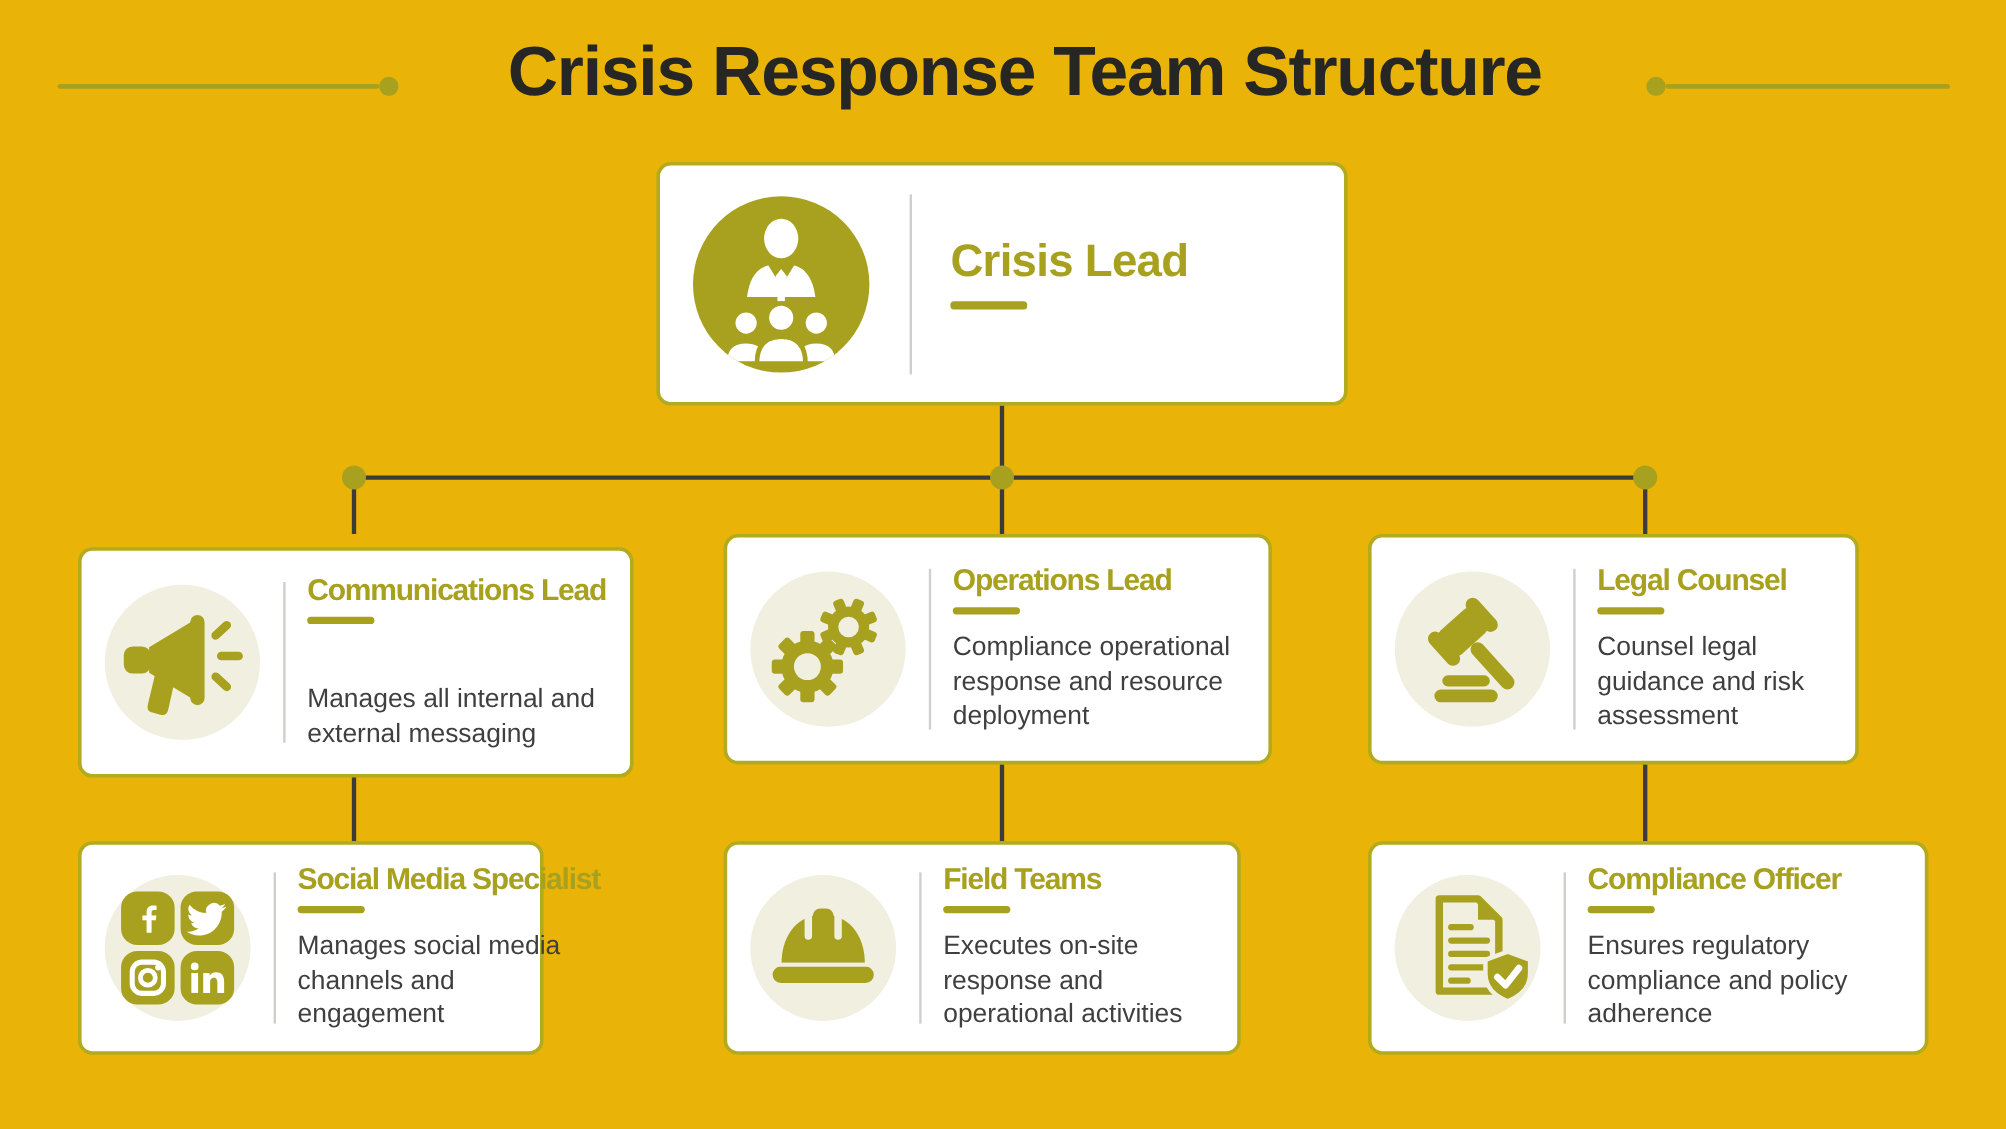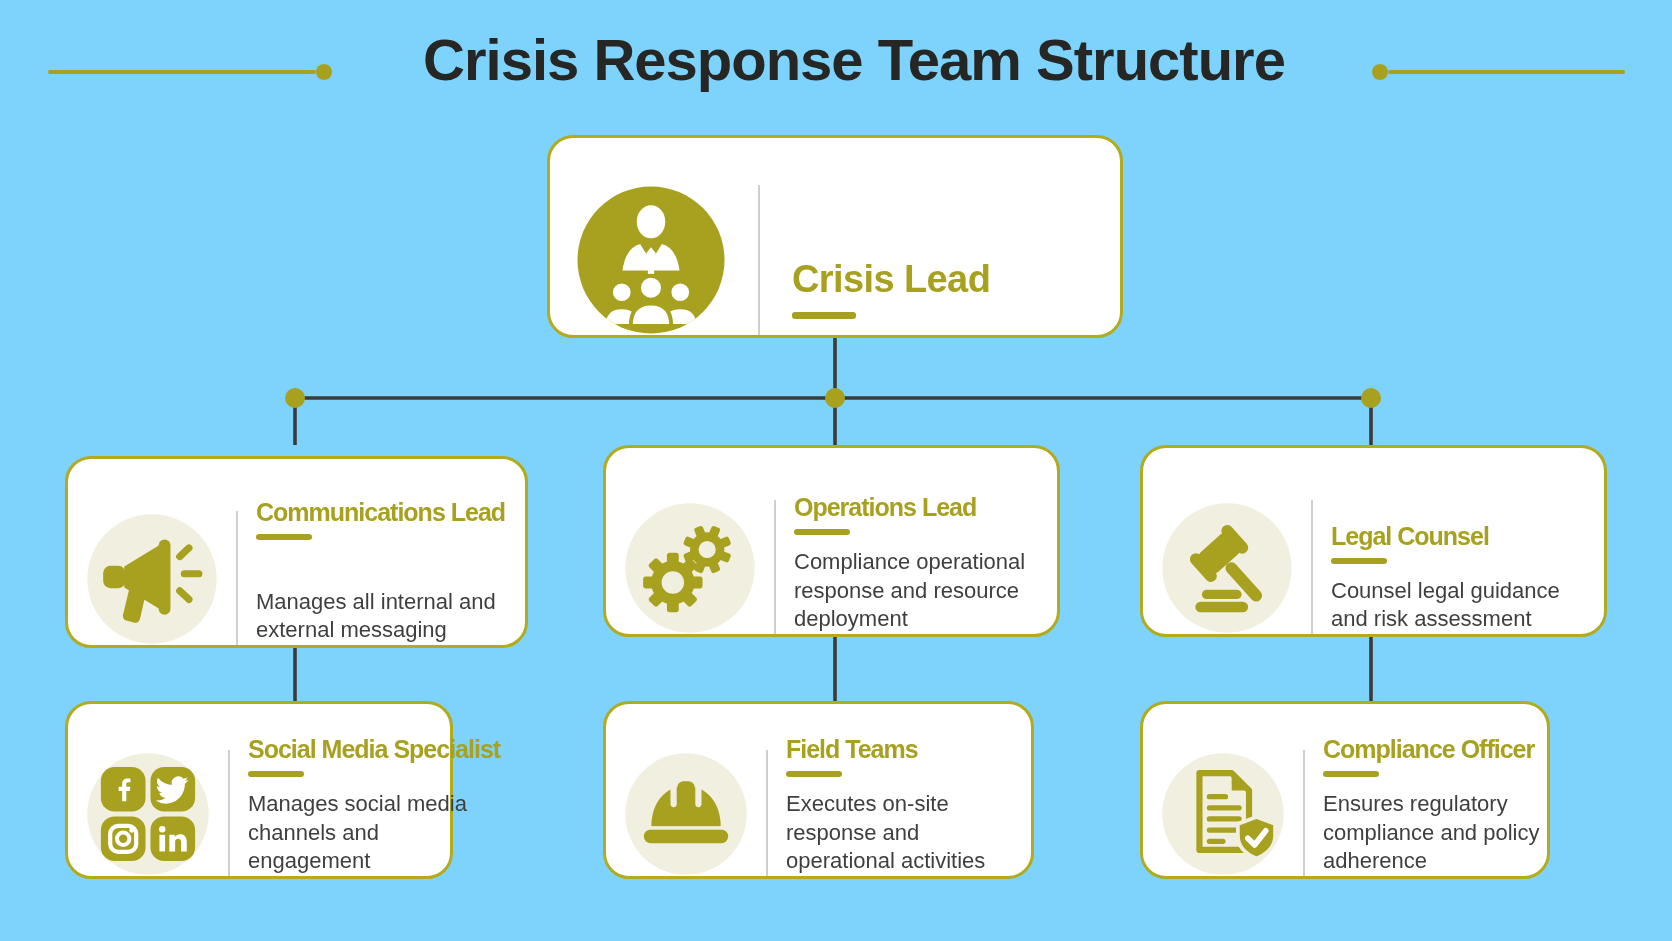--- a/index.html
+++ b/index.html
@@ -9,37 +9,37 @@
     --heading:#262625;
     --body:#3f3f3f;
     --connector:#3b3b39;
   }
   *{margin:0;padding:0;box-sizing:border-box;}
   html,body{background:#ffffff;}
   body{font-family:"Liberation Sans", sans-serif;}
   .canvas{
     position:relative;
     width:1672px;height:941px;
-    background:#7dd3fc;
+    background:#eab308;
     overflow:hidden;
   }
   .connectors{position:absolute;left:0;top:0;width:1672px;height:941px;pointer-events:none;}
   .page-title{
     position:absolute;left:0;top:26px;width:1672px;
     text-align:center;padding-left:36px;
     font-size:58px;font-weight:800;letter-spacing:-1px;
     color:var(--heading);
     white-space:nowrap;
   }
   .card{
     position:absolute;
     background:#ffffff;
     border:3px solid var(--border);
-    border-radius:26px;
-    display:flex;align-items:flex-end;
+    border-radius:12px;
+    display:flex;align-items:center;
   }
   .card .icon-wrap{flex:0 0 auto;line-height:0;}
   .divider{width:2px;background:#cfcfcd;flex:0 0 auto;}
   .content h2{
     color:var(--accent);
     font-weight:700;
     letter-spacing:-0.6px;
     white-space:nowrap;
     line-height:1.05;
   }
@@ -65,24 +65,24 @@
   
   .row3{height:178px;padding-left:18px;}
   .row3 .icon-wrap svg{width:124px;height:124px;}
   .row3 .divider{height:126px;margin:0 18px;}
   .row3 h2{font-size:25px;letter-spacing:-1px;}
   .row3 .rule{width:56px;height:6px;margin:9px 0 13px;}
   .row3 p{font-size:22px;}
 
   .card-comms{left:65px;top:456px;width:463px;}
   .card-ops{left:603px;top:445px;width:457px;}
-  .card-legal{left:1140px;top:445px;width:467px;}
+  .card-legal{left:1140px;top:445px;width:409px;}
   .card-social{left:65px;top:701px;width:388px;}
   .card-field{left:603px;top:701px;width:431px;}
-  .card-compliance{left:1140px;top:701px;width:410px;}
+  .card-compliance{left:1140px;top:701px;width:467px;}
 
   .card-comms p{max-width:256px;margin-top:48px;}
   .card-ops p{max-width:248px;}
   .card-legal p{max-width:248px;}
   .card-social p{max-width:248px;}
   .card-field p{max-width:272px;}
   .card-compliance p{max-width:312px;}
 
   
   .fa{fill:var(--accent);}

